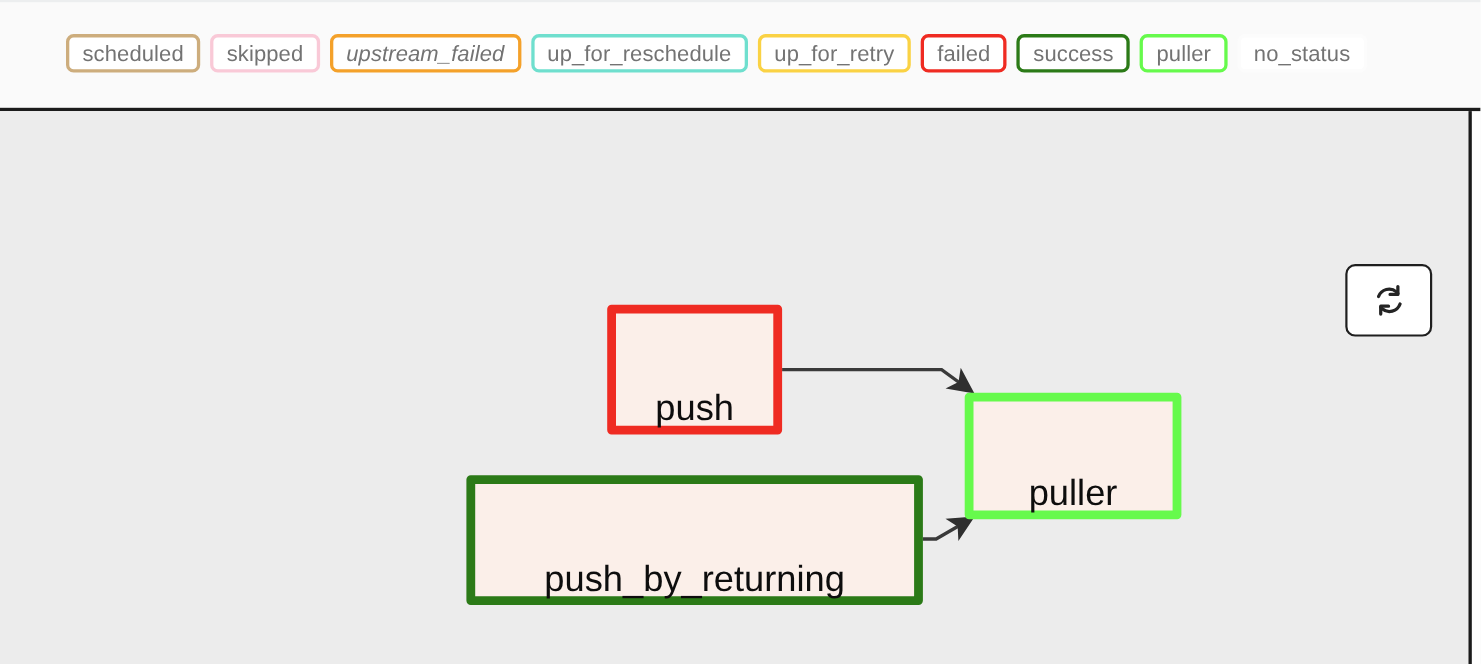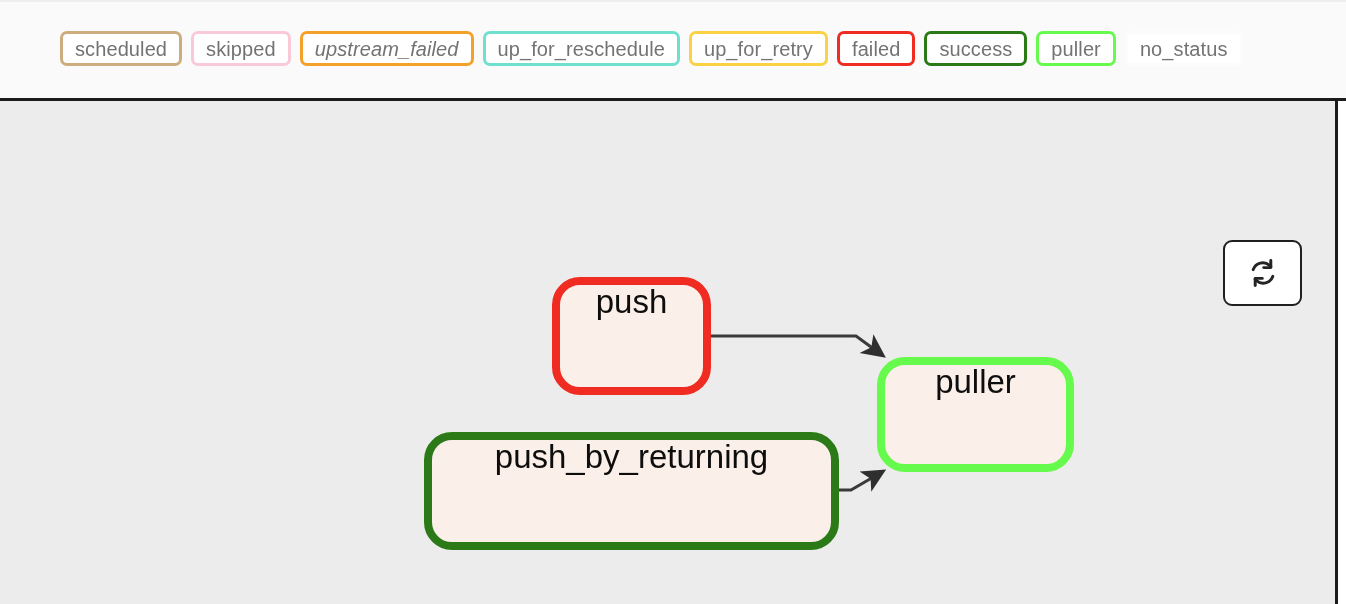--- a/index.html
+++ b/index.html
@@ -58,26 +58,26 @@
     height: 503px;
     background: #ececec;
     border-right: 3px solid #1b1b1b;
     overflow: hidden;
   }
   .graph-svg { position: absolute; left: 0; top: 0; width: 1338px; height: 503px; }
 
   .node {
     position: absolute;
     display: flex;
-    align-items: flex-start;
+    align-items: flex-end;
     justify-content: center;
     background: #fbefe9;
     border-style: solid;
     border-width: 8px;
-    border-radius: 28px;
+    border-radius: 4px;
     color: #0d0d0d;
     font-size: 33px;
     line-height: 1;
     white-space: nowrap;
     cursor: pointer;
     user-select: none;
   }
 
   
   .refresh-btn {

